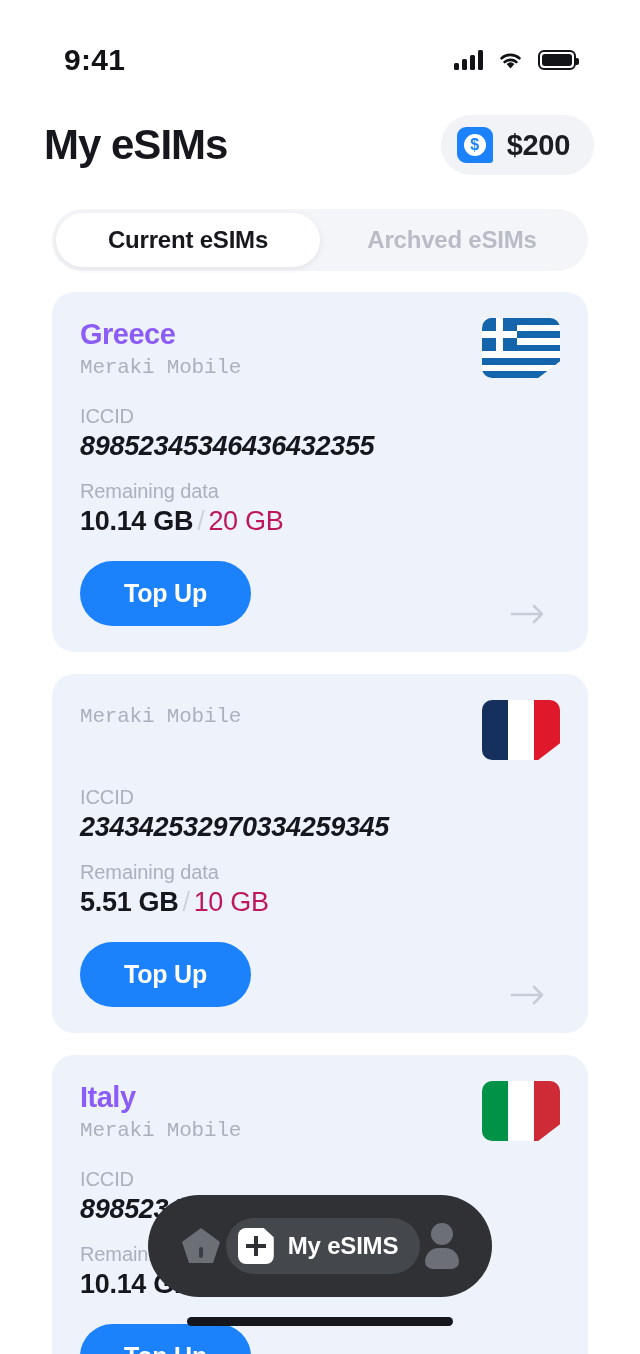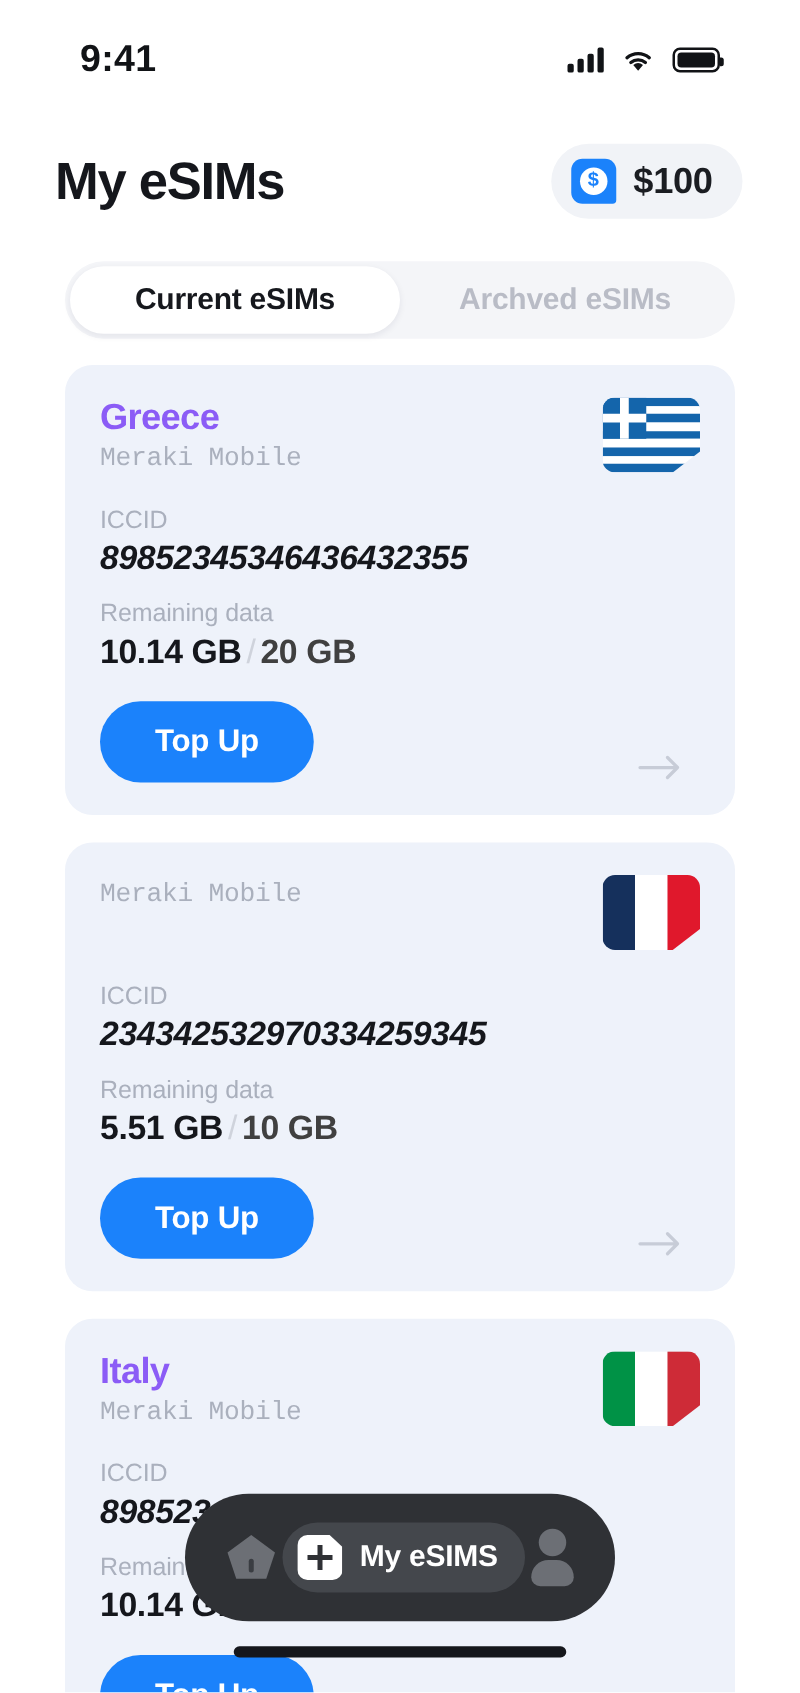--- a/index.html
+++ b/index.html
@@ -12,21 +12,21 @@
   }
   .phone {
     position:absolute; inset:0;
     background:#ffffff;
     border-radius:46px;
     overflow:hidden;
   }
 
   
   .statusbar {
-    position:absolute; top:0; left:0; right:0; height:96px;
+    position:absolute; top:12px; left:0; right:0; height:96px;
     display:flex; align-items:center; justify-content:space-between;
     padding:0 64px;
   }
   .status-time {
     font-size:30px; font-weight:700; color:#111316; letter-spacing:.3px;
   }
   .status-icons { display:flex; align-items:center; gap:14px; }
   .signal { display:flex; align-items:flex-end; gap:3px; height:20px; }
   .signal i { display:block; width:5px; background:#111316; border-radius:1.5px; }
   .signal i:nth-child(1){ height:7px; }
@@ -100,21 +100,21 @@
   .carrier { font-size:21px; font-weight:400; color:#aab0bd; margin-top:5px; letter-spacing:-.2px;font-family:Liberation Mono, monospace; }
   .field-label { font-size:20px; color:#aab0bd; letter-spacing:-.1px; }
   .iccid-label { margin-top:26px; }
   .iccid-value {
     font-size:27px; font-weight:700; color:#15171c; letter-spacing:-.3px; margin-top:3px;font-style:italic;
   }
   .data-label { margin-top:18px; }
   .data-value {
     font-size:27px; font-weight:700; color:#15171c; letter-spacing:-.3px; margin-top:3px;
   }
-  .data-value .total { color:#404040; font-weight:700; }
+  .data-value .total { color:#be185d; font-weight:400; }
   .data-value .slash { color:#cfd3dc; font-weight:400; padding:0 4px; }
   .card-bottom {
     display:flex; align-items:flex-end; justify-content:space-between;
     margin-top:24px;
   }
   .topup-btn {
     background:#1b82fb; color:#ffffff;
     font-size:25px; font-weight:700; letter-spacing:-.2px;
     border:none; border-radius:34px;
     padding:18px 44px; cursor:pointer;
@@ -197,21 +197,21 @@
       </div>
     </div>
   </div>
 
   <div class="header">
     <div class="page-title">My eSIMs</div>
     <div class="balance-pill">
       <div class="coin">
         <div class="disc">$</div>
       </div>
-      <div class="balance-amount">$100</div>
+      <div class="balance-amount">$200</div>
     </div>
   </div>
 
   <div class="tabs">
     <div class="tab active">Current eSIMs</div>
     <div class="tab">Archved eSIMs</div>
   </div>
 
   <div class="cards">
 

